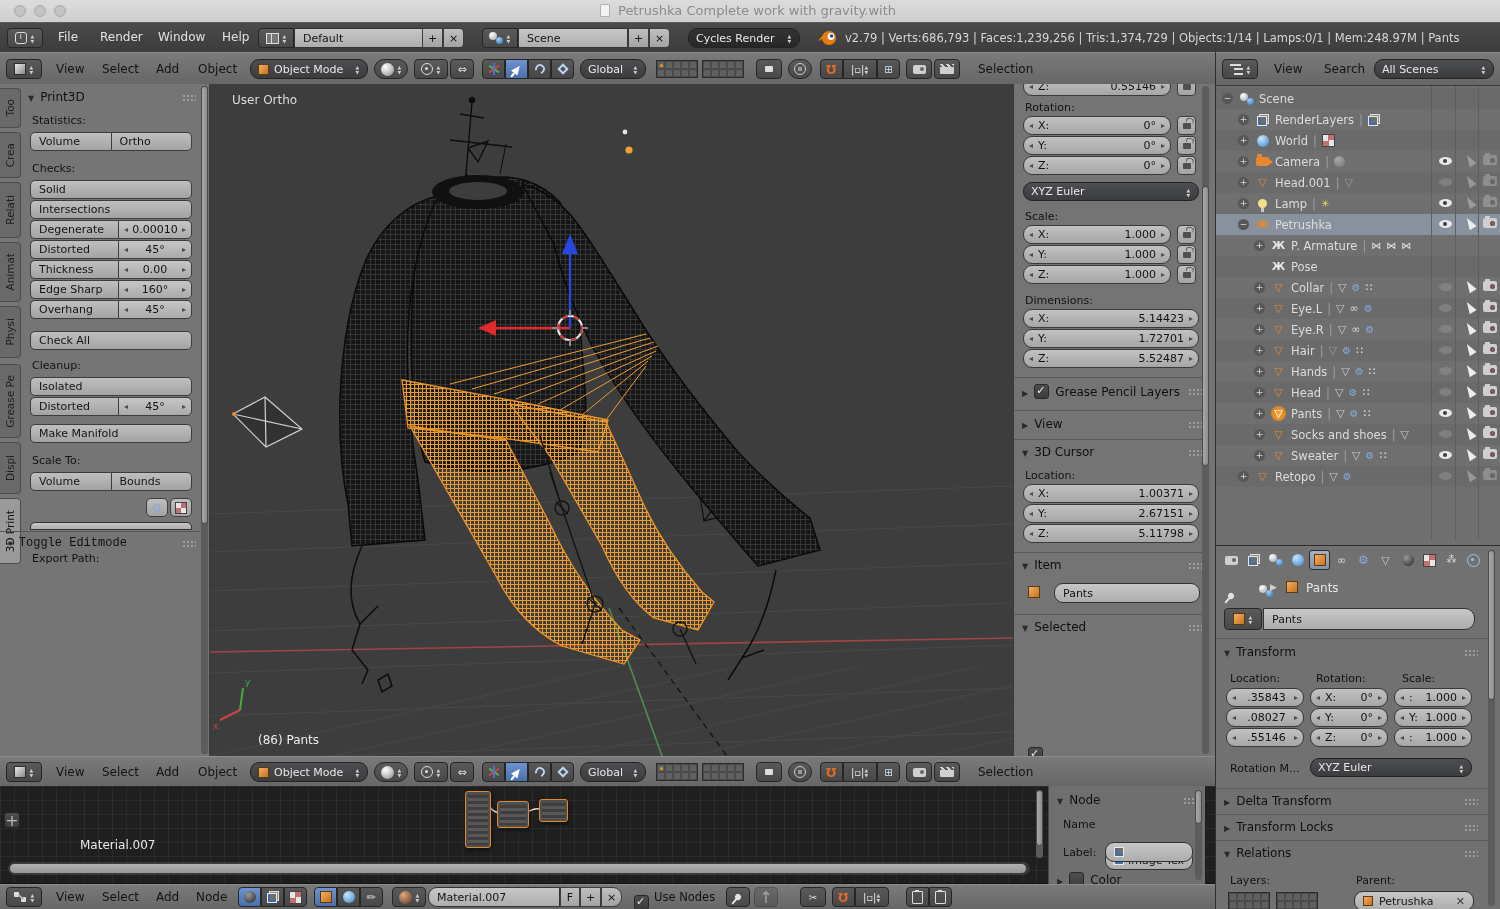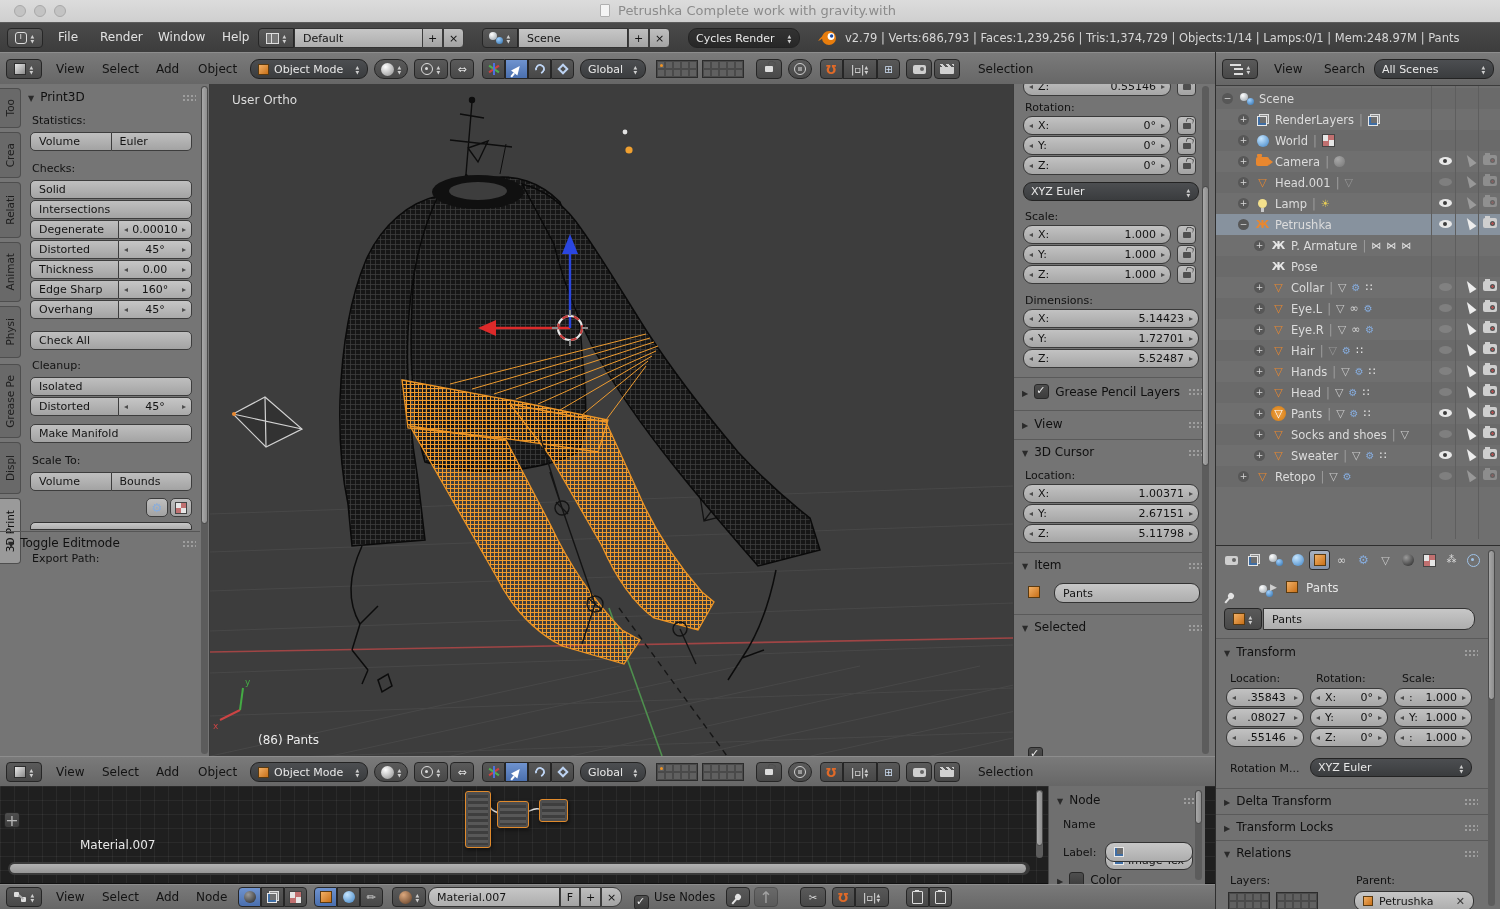--- a/index.html
+++ b/index.html
@@ -366,21 +366,21 @@
     <span class="tw"></span>
     <span>Print3D</span>
       <span class="grip"></span>
   </div>
   <div class="abs plabel" style="left:32px;top:30px;">Statistics:</div>
   <div class="abs" style="left:30px;top:48px;width:162px;display:flex;">
     <div class="btnl" style="flex:1;border-radius:5px 0 0 5px;">
         <span>Volume</span>
       </div>
     <div class="btnl" style="flex:1;border-radius:0 5px 5px 0;border-left:none;">
-        <span>Euler</span>
+        <span>Ortho</span>
       </div>
   </div>
   <div class="abs plabel" style="left:32px;top:78px;">Checks:</div>
   <div class="abs" style="left:30px;top:96px;width:162px;">
     <div class="btnl" style="margin-bottom:1px;">
         <span>Solid</span>
       </div>
     <div class="btnl" style="margin-bottom:1px;">
         <span>Intersections</span>
       </div>
@@ -458,21 +458,21 @@
   </div>
   <div class="abs plabel" style="left:32px;top:420px;margin-top:48px;">Export Path:</div>
   <div class="abs btnl" style="left:146px;top:414px;width:22px;justify-content:center;padding:0;">
       <span class="gi wr" style="font-size:12px;">⚙</span>
     </div>
   <div class="abs btnl" style="left:170px;top:414px;width:22px;justify-content:center;padding:0;">
       <span class="i-chk" style="width:10px;height:10px;"></span>
     </div>
   <div class="abs flight" style="left:30px;top:438px;width:162px;height:8px;border-radius:5px 5px 0 0;"></div>
   <div class="abs" style="left:0;top:447px;width:200px;height:1px;background:#565656;"></div>
-  <div class="abs phead" style="left:8px;top:452px;width:188px;">
+  <div class="abs phead" style="left:8px;top:452px;width:188px;font-family:Liberation Mono, monospace;">
     <span class="tw"></span>
     <span>Toggle Editmode</span>
       <span class="grip"></span>
   </div>
 
   <div class="abs vtrack" style="left:201px;top:2px;width:7px;height:668px;">
     <div class="vhandle" style="width:7px;height:438px;box-sizing:border-box;"></div>
   </div>
 </div>
 

